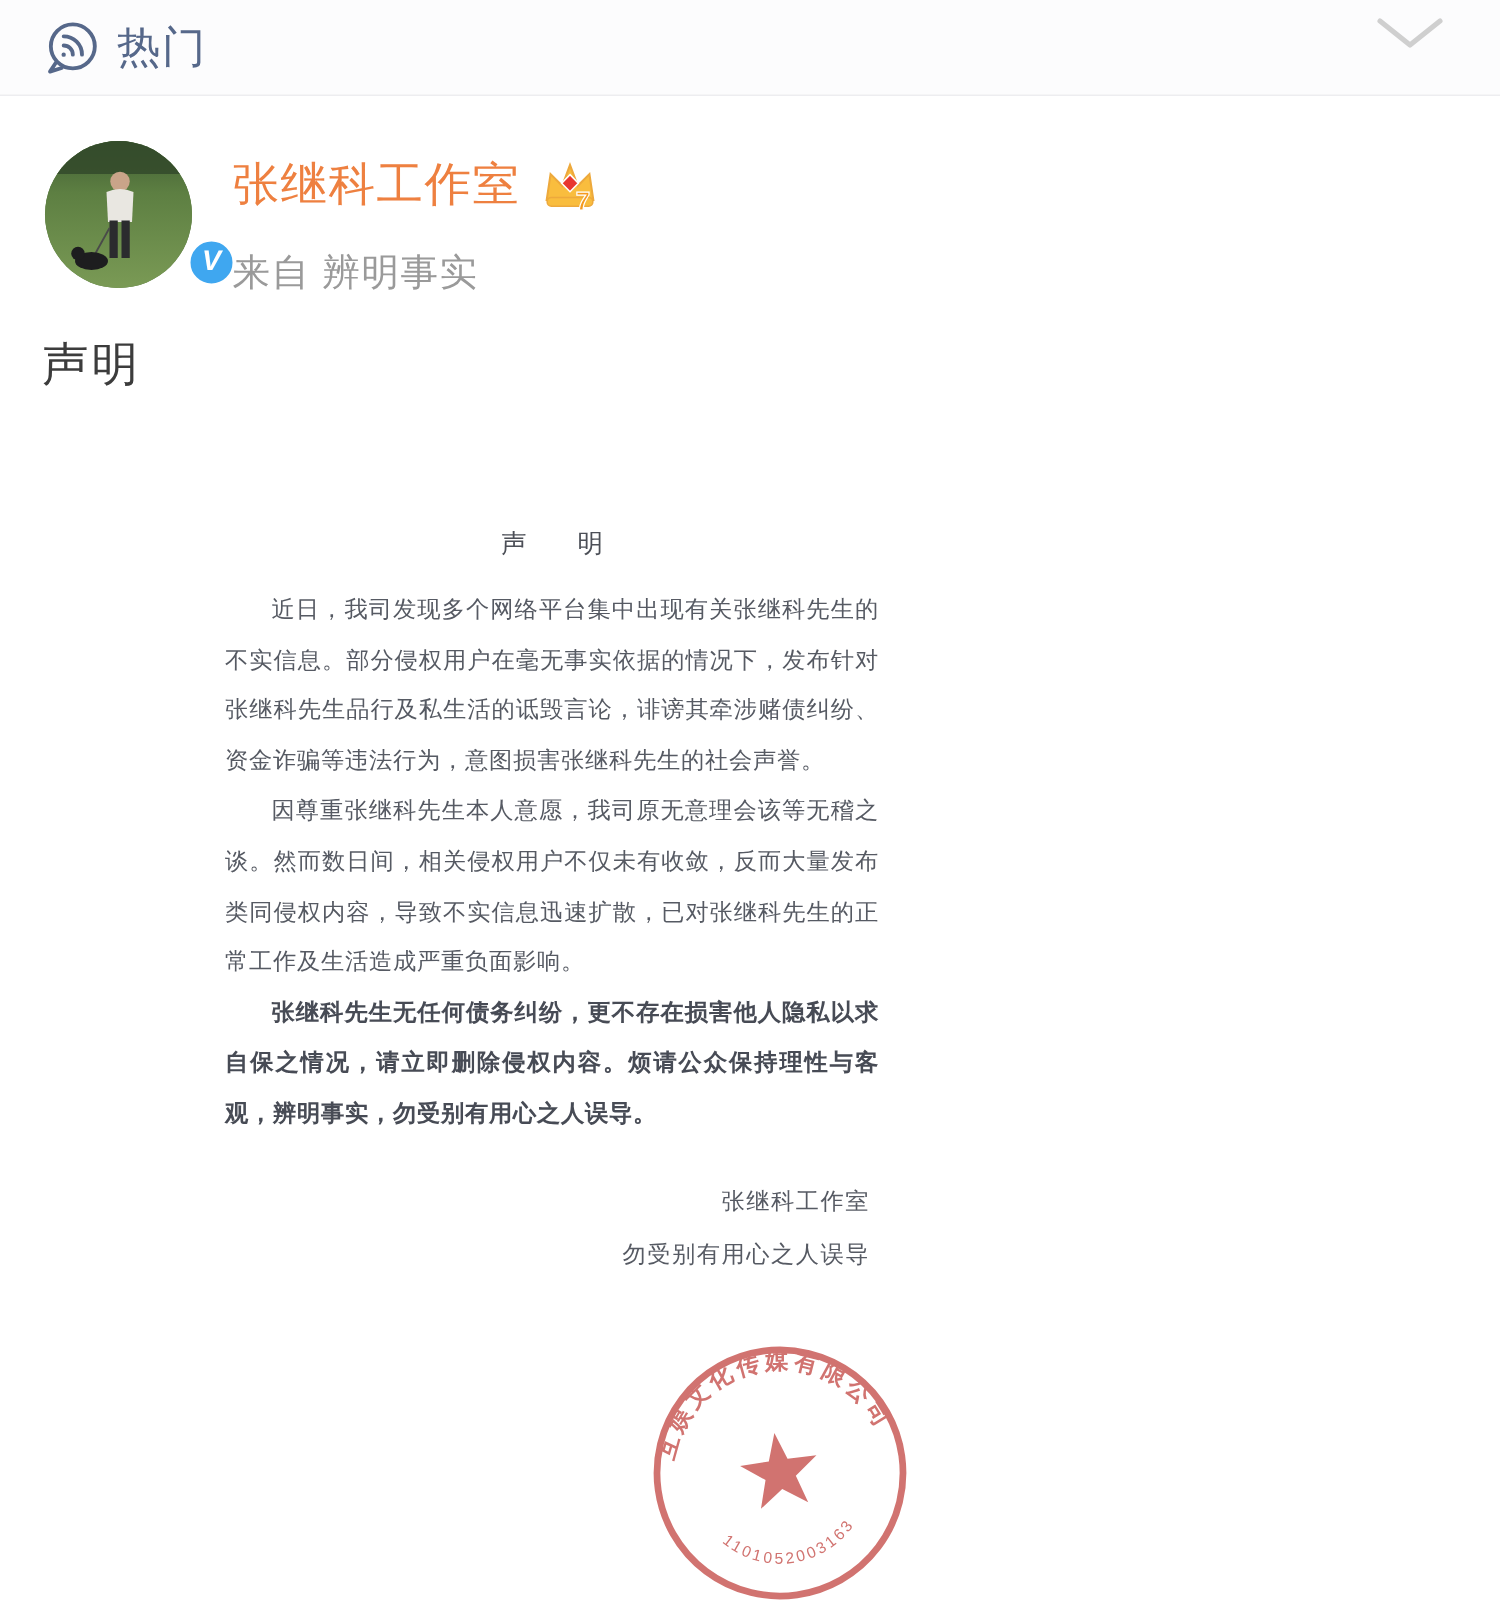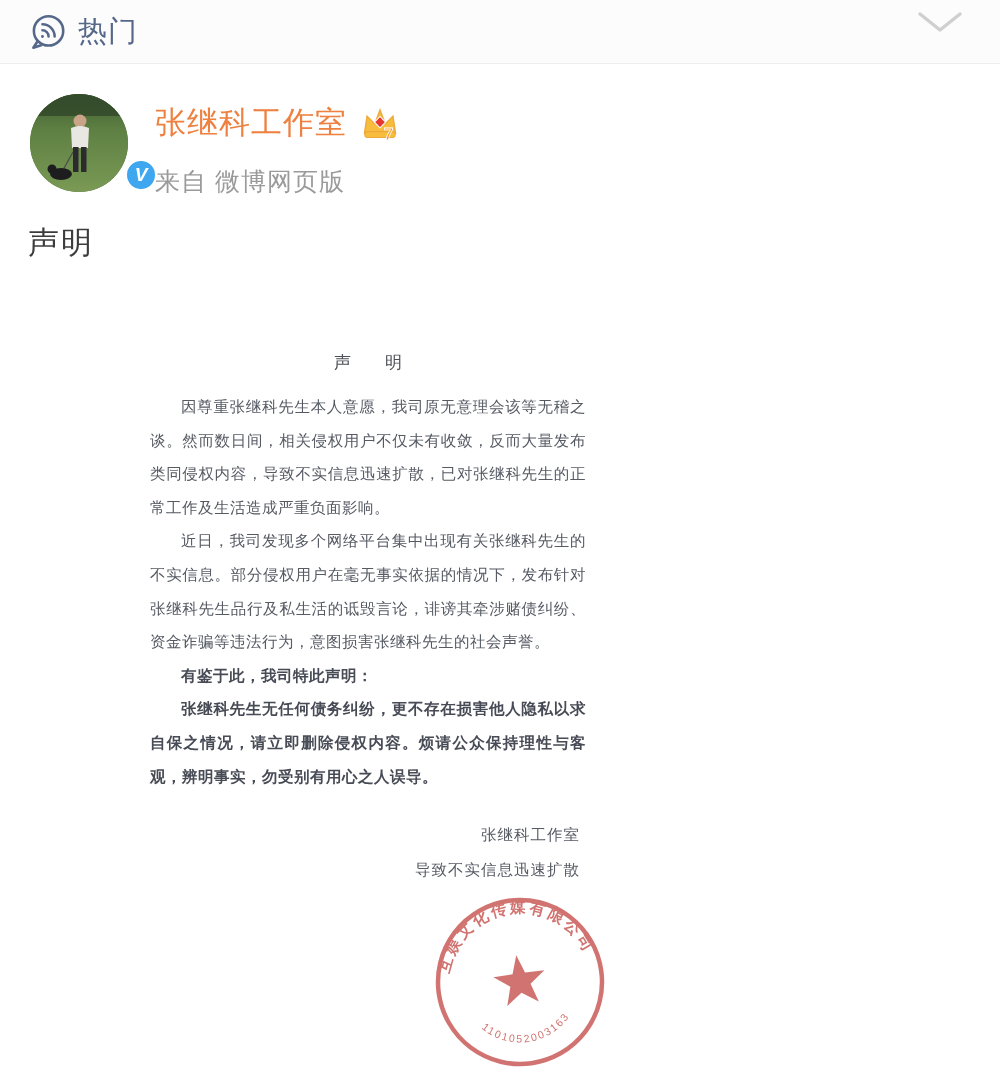--- a/index.html
+++ b/index.html
@@ -116,34 +116,33 @@
 
 <div class="username-row">
   <span class="username">张继科工作室</span>
   <svg class="vip-crown" viewBox="0 0 24 22">
     <path d="M3 17 L4.5 7 L9 11.5 L12 3.5 L15 11.5 L19.5 7 L21 17 Z" fill="#f9bd3e" stroke="#eda93c" stroke-width="0.8"></path>
     <rect x="3.2" y="16" width="17.6" height="3.4" rx="1.6" fill="#f9bd3e" stroke="#eda93c" stroke-width="0.6"></rect>
     <path d="M12 7.2 L15.2 10.5 L12 13.8 L8.8 10.5 Z" fill="#e8372f" stroke="#ffffff" stroke-width="0.6"></path>
     <text x="14.2" y="21" font-size="10" font-weight="bold" fill="#f59a1f" stroke="#ffffff" stroke-width="0.45">7</text>
   </svg>
 </div>
-<div class="source">来自 微博网页版</div>
+<div class="source">来自 辨明事实</div>
 
 <div class="post-text">声明</div>
 
 <div class="doc">
   <div class="doc-text">
     <div class="doc-title">声　　明</div>
+    <p>近日，我司发现多个网络平台集中出现有关张继科先生的不实信息。部分侵权用户在毫无事实依据的情况下，发布针对张继科先生品行及私生活的诋毁言论，诽谤其牵涉赌债纠纷、资金诈骗等违法行为，意图损害张继科先生的社会声誉。</p>
     <p>因尊重张继科先生本人意愿，我司原无意理会该等无稽之谈。然而数日间，相关侵权用户不仅未有收敛，反而大量发布类同侵权内容，导致不实信息迅速扩散，已对张继科先生的正常工作及生活造成严重负面影响。</p>
-    <p>近日，我司发现多个网络平台集中出现有关张继科先生的不实信息。部分侵权用户在毫无事实依据的情况下，发布针对张继科先生品行及私生活的诋毁言论，诽谤其牵涉赌债纠纷、资金诈骗等违法行为，意图损害张继科先生的社会声誉。</p>
-    <p class="bold">有鉴于此，我司特此声明：</p>
     <p class="bold">张继科先生无任何债务纠纷，更不存在损害他人隐私以求自保之情况，请立即删除侵权内容。烦请公众保持理性与客观，辨明事实，勿受别有用心之人误导。</p>
     <div class="sig-block">
       <div class="sig-line">张继科工作室</div>
-      <div class="sig-line">导致不实信息迅速扩散</div>
+      <div class="sig-line">勿受别有用心之人误导</div>
     </div>
   </div>
 
   <svg class="stamp" viewBox="-92 -92 184 184">
     <g transform="rotate(-8)" fill="none">
       <circle r="82" stroke="#c75450" stroke-width="4.5"></circle>
       <path id="arcTop" d="M -68 26 A 72 72 0 1 1 68 26" fill="none"></path>
       <path id="arcBot" d="M -56 22 A 60 60 0 0 0 56 22" fill="none"></path>
       <text font-size="15.5" fill="#c75450" letter-spacing="3" font-family="Liberation Serif, serif" font-weight="bold">
         <textPath href="#arcTop" startOffset="50%" text-anchor="middle">互娱文化传媒有限公司</textPath>

